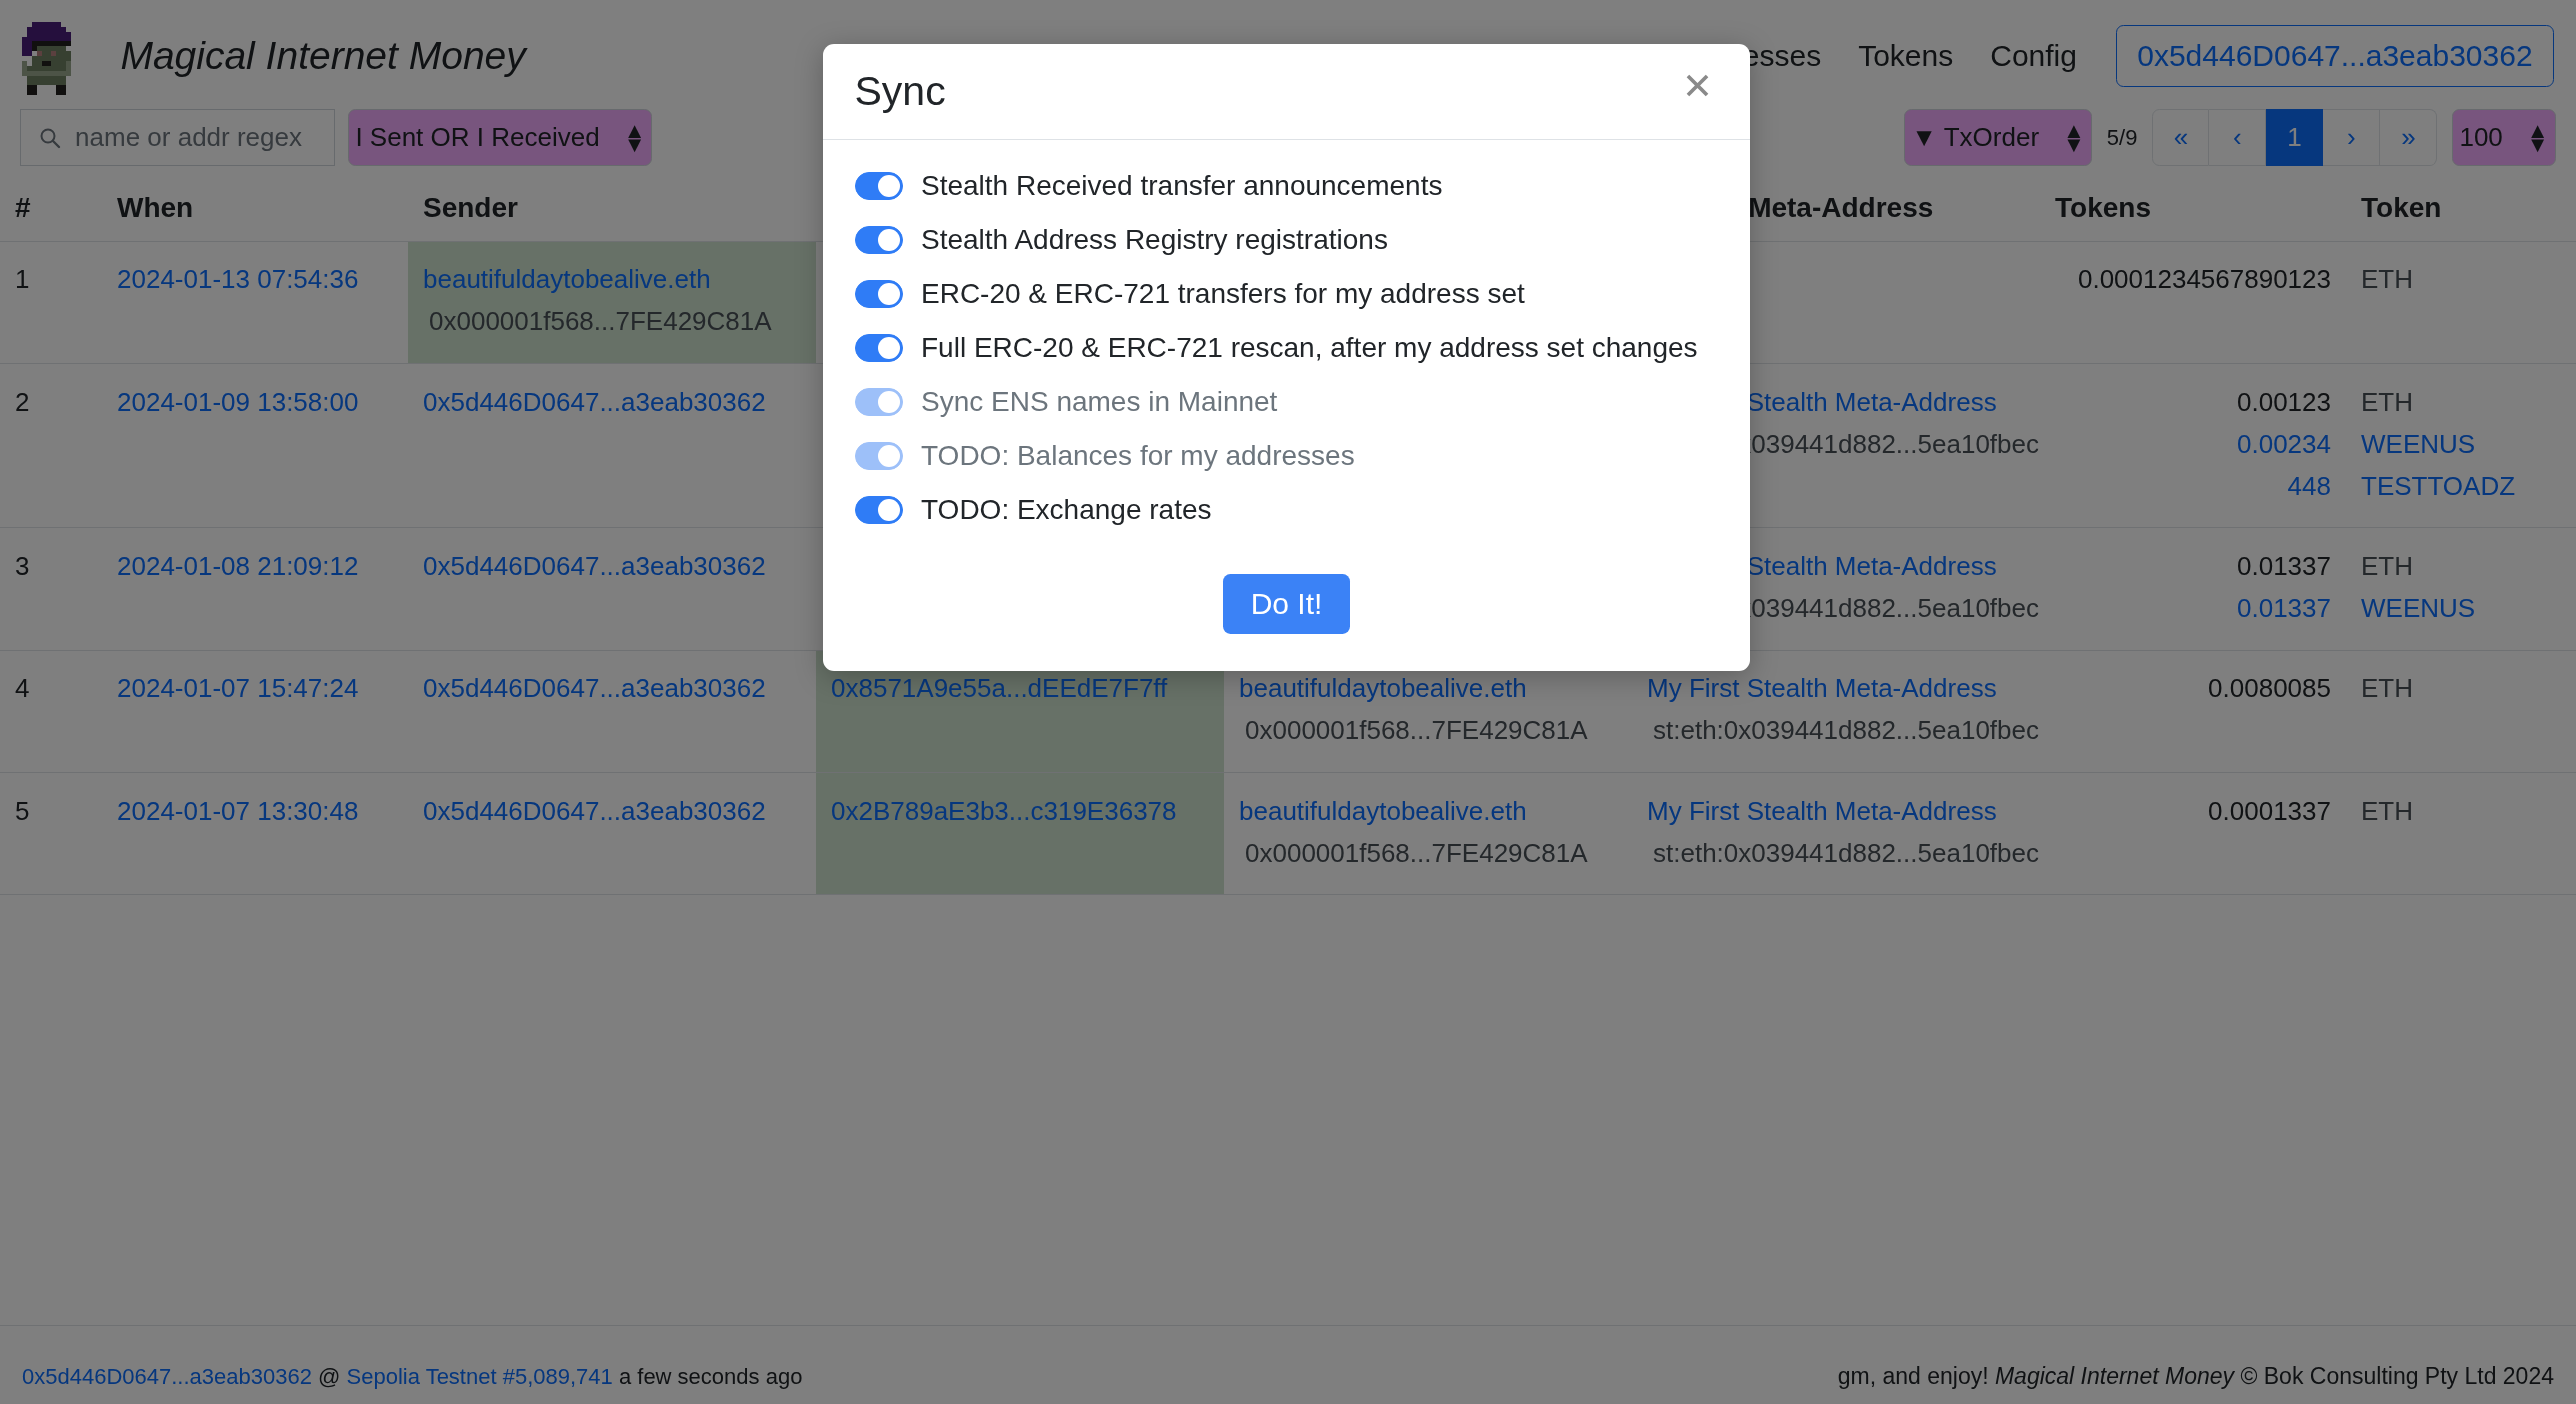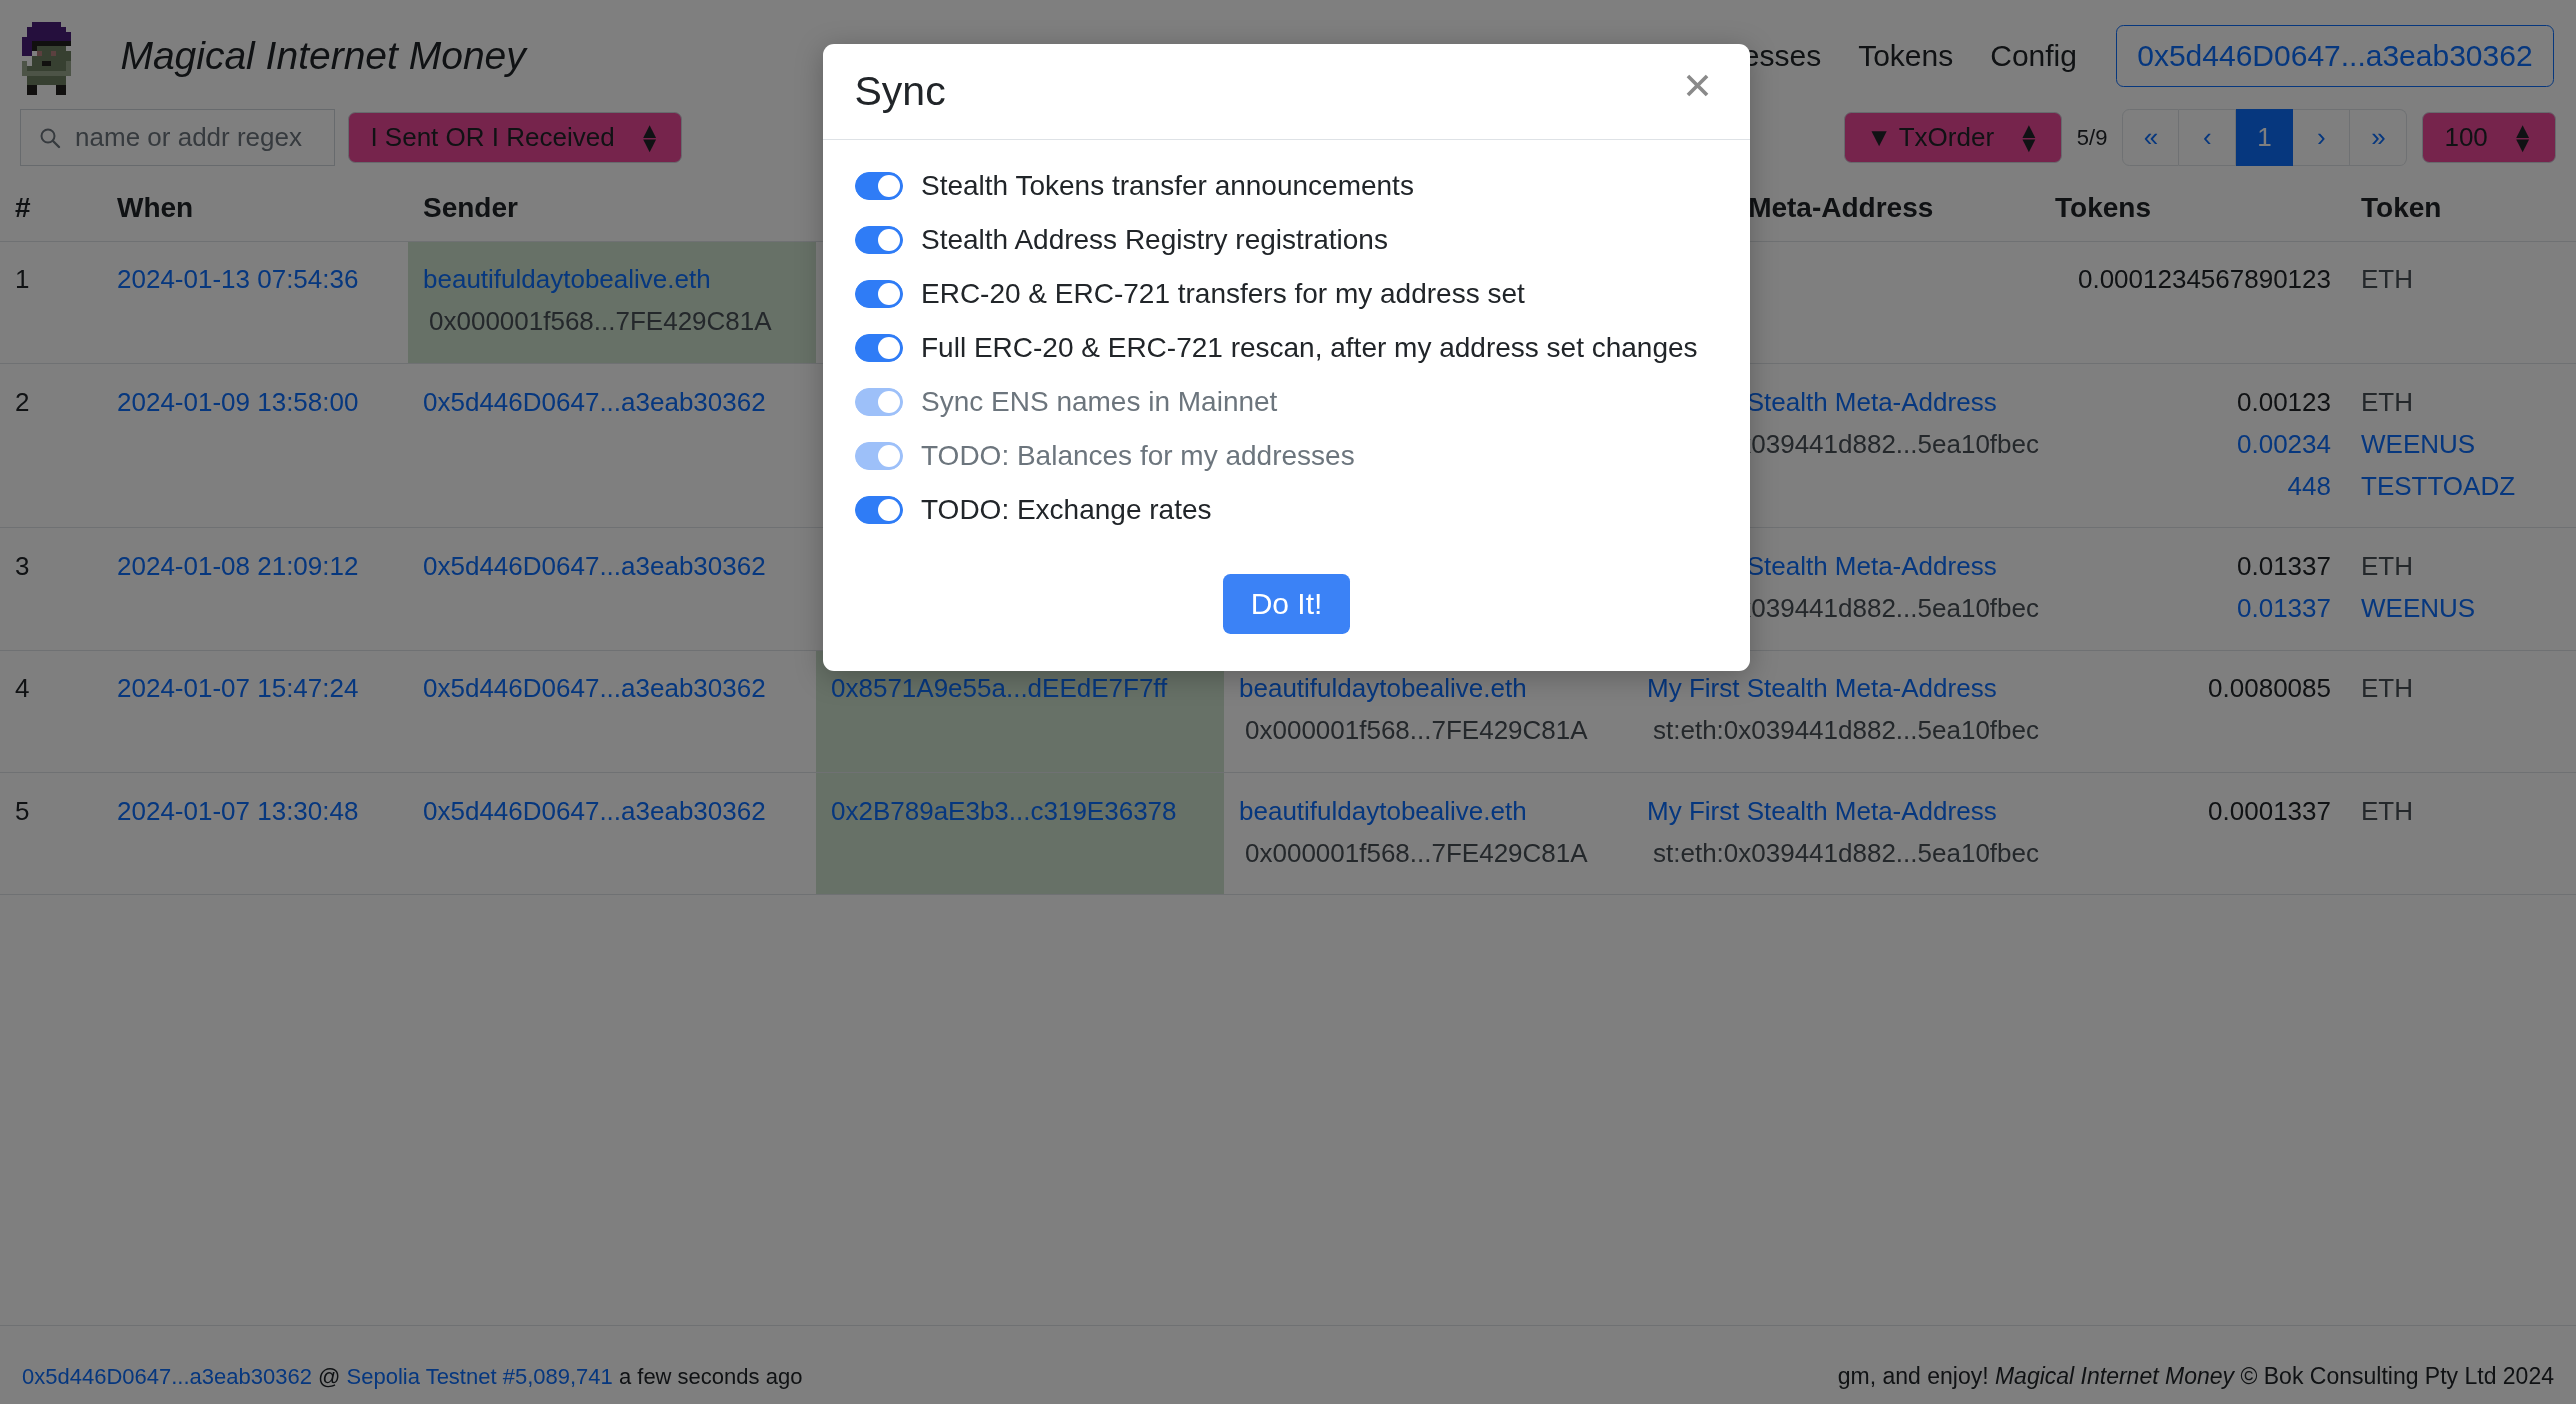--- a/index.html
+++ b/index.html
@@ -110,23 +110,23 @@
   }
   .search-box input::placeholder { color: #6c757d; }
 
   .select-box {
     display: flex;
     align-items: center;
     justify-content: space-between;
     gap: 24px;
     border: 0.9px solid #ced4da;
     border-radius: 7.4px;
-    background: #ec4899;
-    padding: 11px 21px;
-    height: 51px;
+    background: #f0abfc;
+    padding: 11px 6px;
+    height: 57px;
     font-size: 26px;
     color: #212529;
     cursor: pointer;
     white-space: nowrap;
   }
   .updown {
     display: inline-flex;
     flex-direction: column;
     line-height: 0.62;
     font-size: 22px;
@@ -556,21 +556,21 @@
 <div id="dim"></div>
 
 <div class="modal">
   <div class="modal-header">
     <div class="modal-title">Sync</div>
     <div class="modal-close">✕</div>
   </div>
   <div class="modal-body" id="modal-body">
       <div class="sw-row">
         <div class="sw"></div>
-        <div class="sw-label">Stealth Tokens transfer announcements</div>
+        <div class="sw-label">Stealth Received transfer announcements</div>
       </div>
       <div class="sw-row">
         <div class="sw"></div>
         <div class="sw-label">Stealth Address Registry registrations</div>
       </div>
       <div class="sw-row">
         <div class="sw"></div>
         <div class="sw-label">ERC-20 &amp; ERC-721 transfers for my address set</div>
       </div>
       <div class="sw-row">

